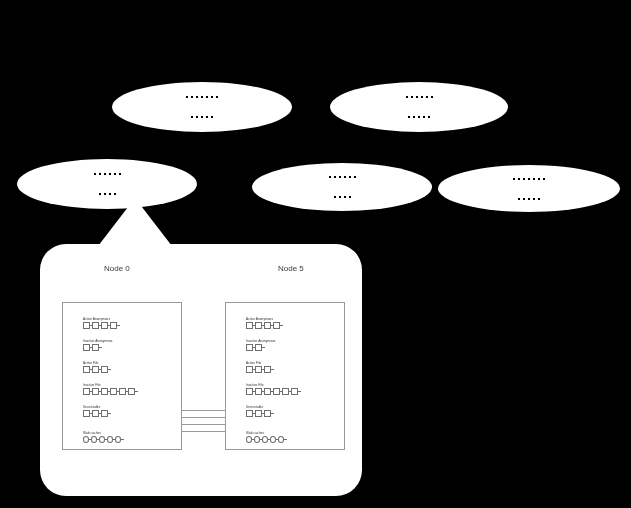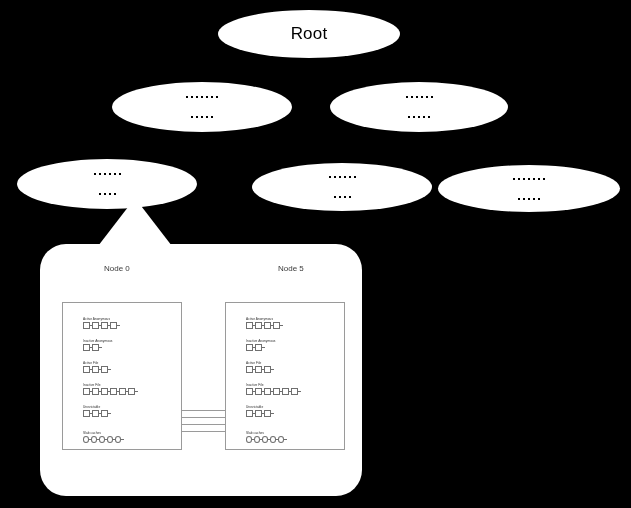--- a/index.html
+++ b/index.html
@@ -150,23 +150,20 @@
     position: absolute;
     height: 0;
     border-top: 1px solid #9a9a9a;
   }
 </style>
 </head>
 <body>
 
 <div id="stage">
 
-  <div class="ellipse" style="left:218px; top:10px; width:182px; height:48px;">
-    <span class="ellipse-root-label">Root</span>
-  </div>
 
   <div class="ellipse" style="left:112px; top:82px; width:180px; height:50px;">
     <span class="dotrow top">
         <span class="dot"></span>
         <span class="dot"></span>
         <span class="dot"></span>
         <span class="dot"></span>
         <span class="dot"></span>
         <span class="dot"></span>
         <span class="dot"></span>

